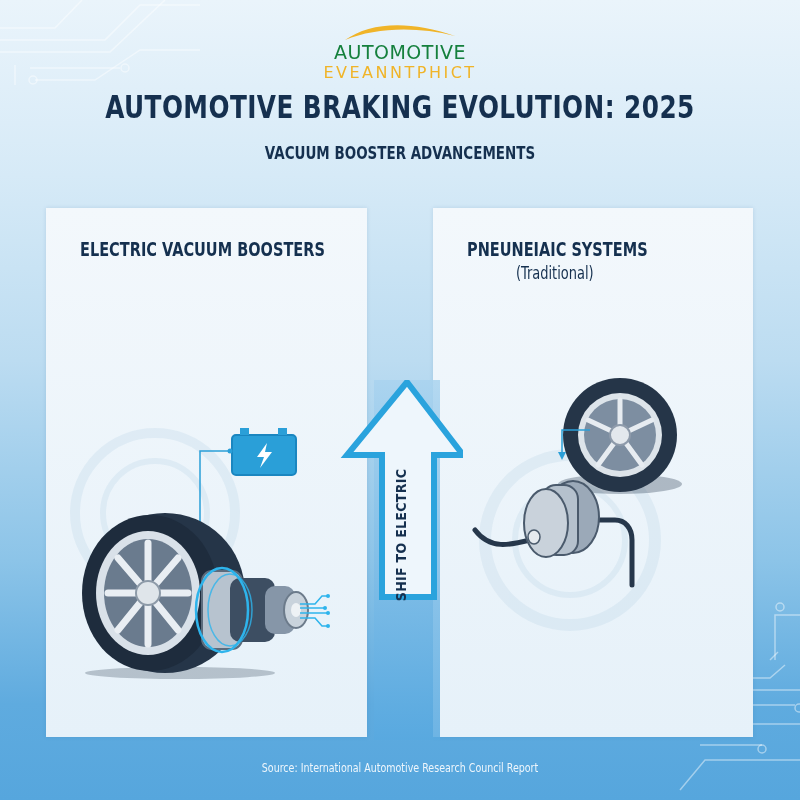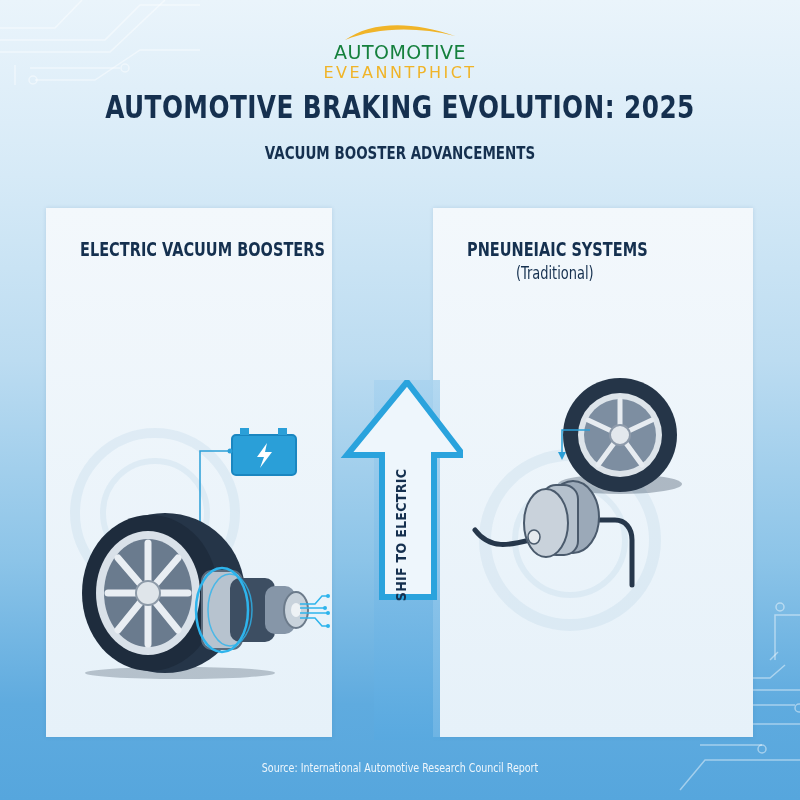--- a/index.html
+++ b/index.html
@@ -7,21 +7,21 @@
     font-family:"DejaVu Sans Condensed","DejaVu Sans",sans-serif;
     background:linear-gradient(180deg,#eaf4fb 0%,#d6eaf7 22%,#bcdcf1 45%,#8cc4e8 70%,#5fabdf 88%,#56a6dd 100%);}
   .circuits{position:absolute;left:0;top:0;width:800px;height:800px;pointer-events:none;}
   .logo{position:absolute;left:300px;top:18px;width:200px;height:60px;text-align:center;}
   .logo svg{position:absolute;left:40px;top:2px;}
   .logo-main{position:absolute;left:0;right:0;top:23px;font-family:"DejaVu Sans",sans-serif;font-weight:normal;font-size:19px;letter-spacing:0.5px;color:#15803d;}
   .logo-sub{position:absolute;left:0;right:0;top:45px;font-family:"DejaVu Sans",sans-serif;font-size:16px;letter-spacing:2.5px;color:#f0b428;}
   .title{position:absolute;left:0;right:0;top:88px;text-align:center;font-family:"DejaVu Sans Condensed","DejaVu Sans",sans-serif;font-weight:bold;font-size:32px;color:#15304f;transform:scaleX(0.86);letter-spacing:0.5px;}
   .subtitle{position:absolute;left:0;right:0;top:143px;text-align:center;font-family:"DejaVu Sans Condensed","DejaVu Sans",sans-serif;font-weight:bold;font-size:17px;color:#15304f;transform:scaleX(0.88);}
   .panel{position:absolute;top:208px;height:529px;background:linear-gradient(180deg,#f3f8fc 0%,#e6f1f9 100%);box-shadow:0 0 4px rgba(40,90,140,0.15);}
-  .panel.left{left:46px;width:286px;}
+  .panel.left{left:46px;width:321px;}
   .panel.right{left:433px;width:320px;}
   .panel-title{position:absolute;left:34px;top:30px;font-weight:bold;font-size:19px;color:#15304f;transform:scaleX(0.85);transform-origin:left;white-space:nowrap;}
   .panel-sub{position:absolute;left:83px;top:55px;font-size:17px;color:#15304f;transform:scaleX(0.85);transform-origin:left;white-space:nowrap;}
   ul.bullets{position:absolute;left:34px;margin:0;padding:0;list-style:none;}
   ul.bullets li{font-size:13.5px;color:#1d3452;line-height:21.5px;white-space:nowrap;transform:scaleX(0.86);transform-origin:left;}
   ul.bullets li::before{content:"•";margin-right:9px;color:#1d3452;}
   .left ul.bullets{top:70px;}
   .right ul.bullets{top:90px;}
   .arrow{position:absolute;left:337px;top:380px;width:126px;height:360px;}
   .arrow-label{position:absolute;left:376px;top:470px;width:50px;height:130px;display:flex;align-items:center;justify-content:center;}

